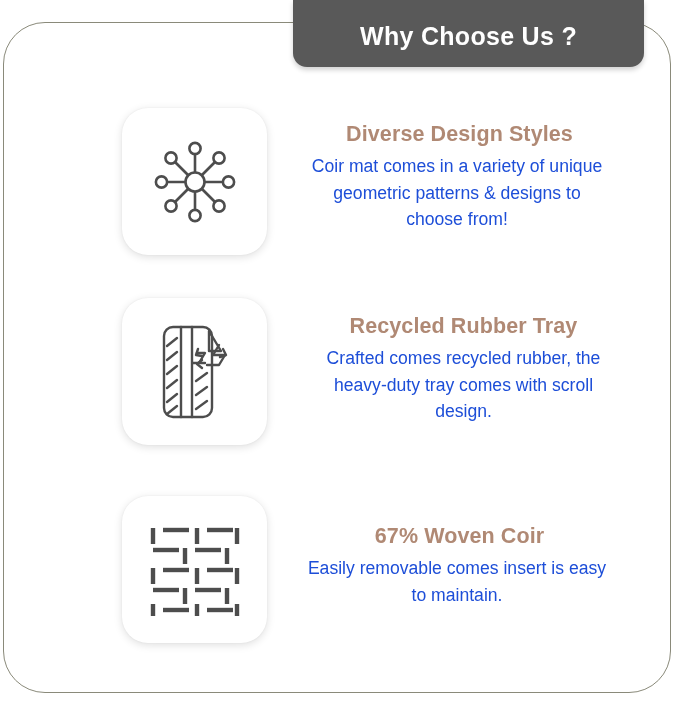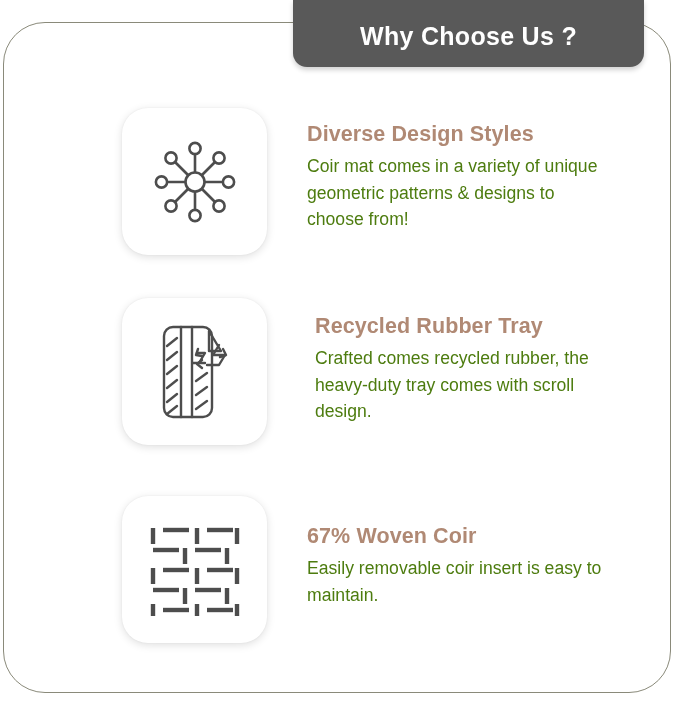--- a/index.html
+++ b/index.html
@@ -11,20 +11,21 @@
     background:#ffffff;
     font-family:"Liberation Sans", sans-serif;
     overflow:hidden;
   }
 
   #page {
     position:relative;
     width:679px;
     height:600px;
     background:#ffffff;
+    text-align:center;
   }
 
   
   .frame {
     position:absolute;
     left:3px;
     top:22px;
     width:668px;
     height:671px;
     border:1px solid #8a8a7a;
@@ -103,21 +104,21 @@
 
   .feature-title {
     color:#b08974;
     font-size:21.5px;
     font-weight:bold;
     line-height:1.25;
     letter-spacing:0.1px;
     white-space:nowrap;
   }
   .feature-desc {
-    color:#4d7c0f;
+    color:#1d4ed8;
     font-size:17.6px;
     line-height:1.52;
     margin-top:5px;
     max-width:300px;
   }
 </style>
 </head>
 <body>
 
 <div id="page">
@@ -232,18 +233,18 @@
             <line x1="14" y1="86" x2="40" y2="86"></line>
             <line x1="48" y1="80" x2="48" y2="92"></line>
             <line x1="58" y1="86" x2="84" y2="86"></line>
             <line x1="4" y1="80" x2="4" y2="92"></line>
             <line x1="88" y1="80" x2="88" y2="92"></line>
           </svg>
         </span>
       </div>
       <div class="feature-text">
         <div class="feature-title">67% Woven Coir</div>
-        <div class="feature-desc">Easily removable coir insert is easy to maintain.</div>
+        <div class="feature-desc">Easily removable comes insert is easy to maintain.</div>
       </div>
     </div>
 
   </div>
 </div>
 
 </body></html>

